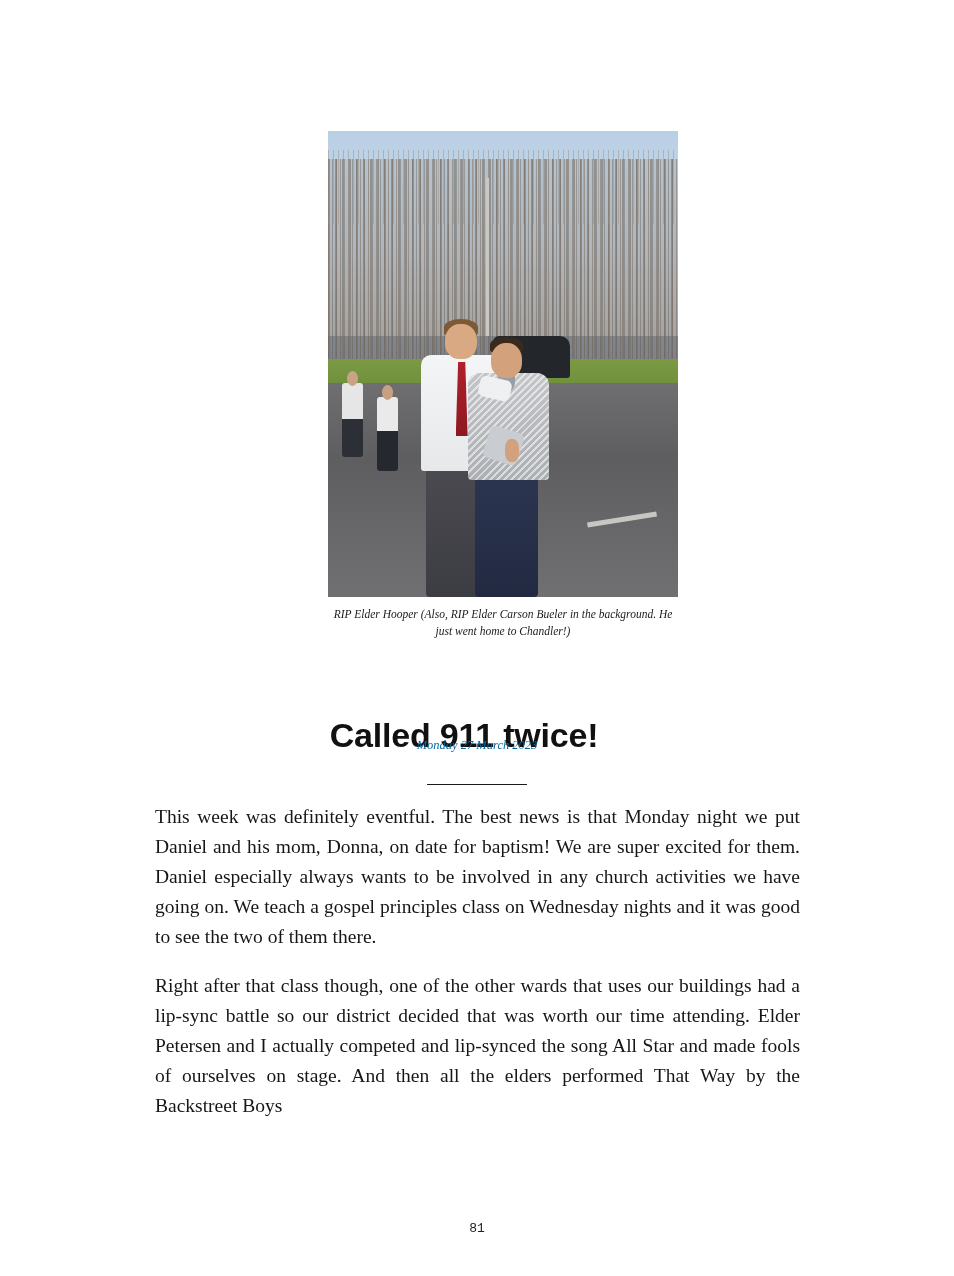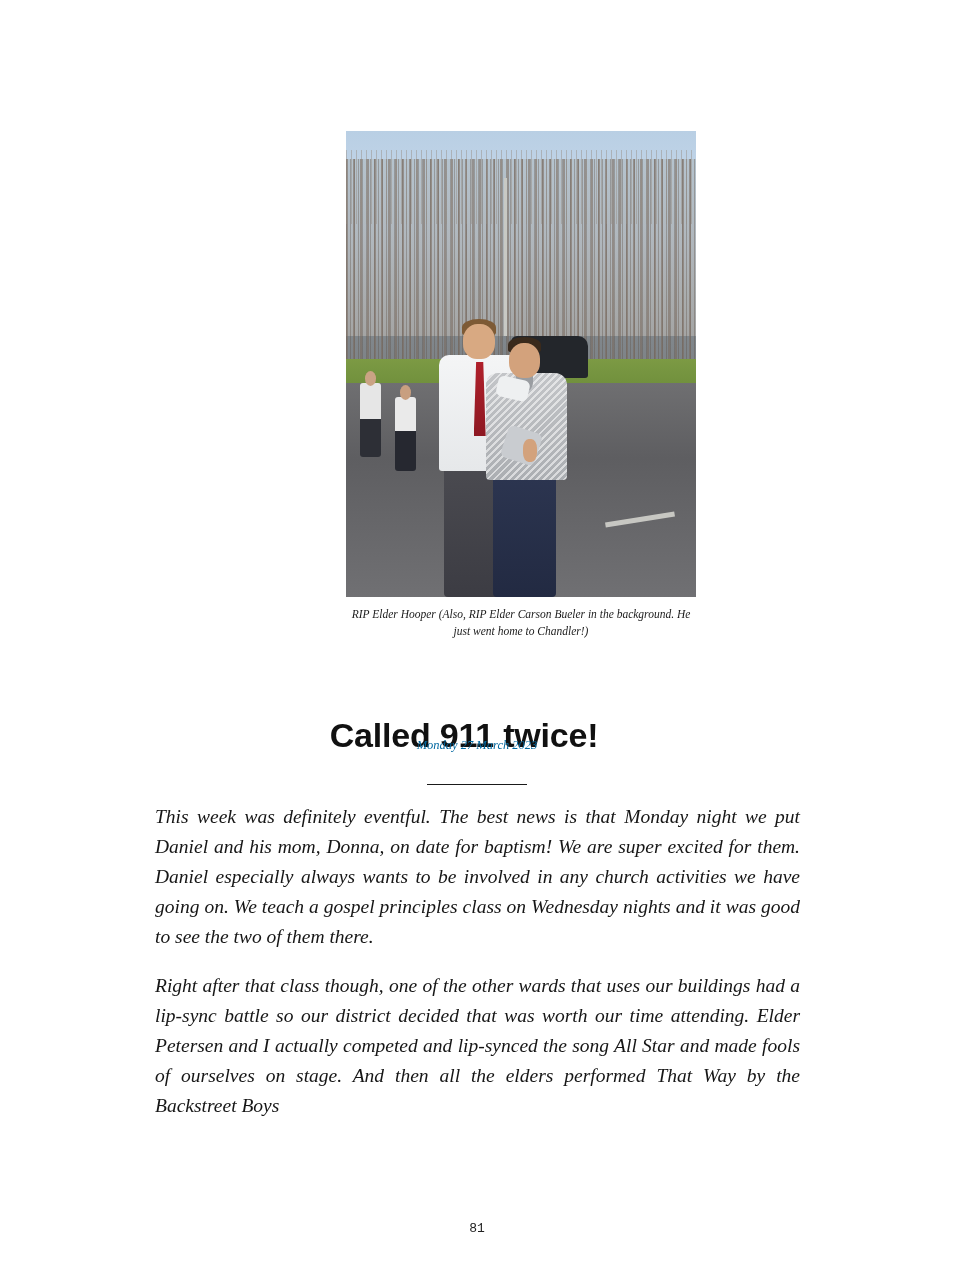--- a/index.html
+++ b/index.html
@@ -19,21 +19,21 @@
   .page {
     position: absolute;
     inset: 0;
     padding: 0;
   }
 
   
   .figure {
     position: absolute;
     top: 115px;
-    left: 306px;
+    left: 288px;
     width: 368px;
   }
   .photo {
     width: 350px;
     height: 466px;
     position: relative;
     overflow: hidden;
     background: #8fa6bd;
     display: block;
   }
@@ -307,21 +307,20 @@
     width: 645px;
   }
   .body p {
     margin: 0 0 19px 0;
     font-family: "Liberation Serif", serif;
     font-size: 19.5px;
     line-height: 30px;
     text-align: justify;
     text-justify: inter-word;
     color: #161616;
-    font-style: italic;
   }
   .body p:last-child { margin-bottom: 8px; }
 
   .folio {
     position: absolute;
     top: 1221px;
     left: 0;
     width: 954px;
     text-align: center;
     font-family: Liberation Mono, monospace;

